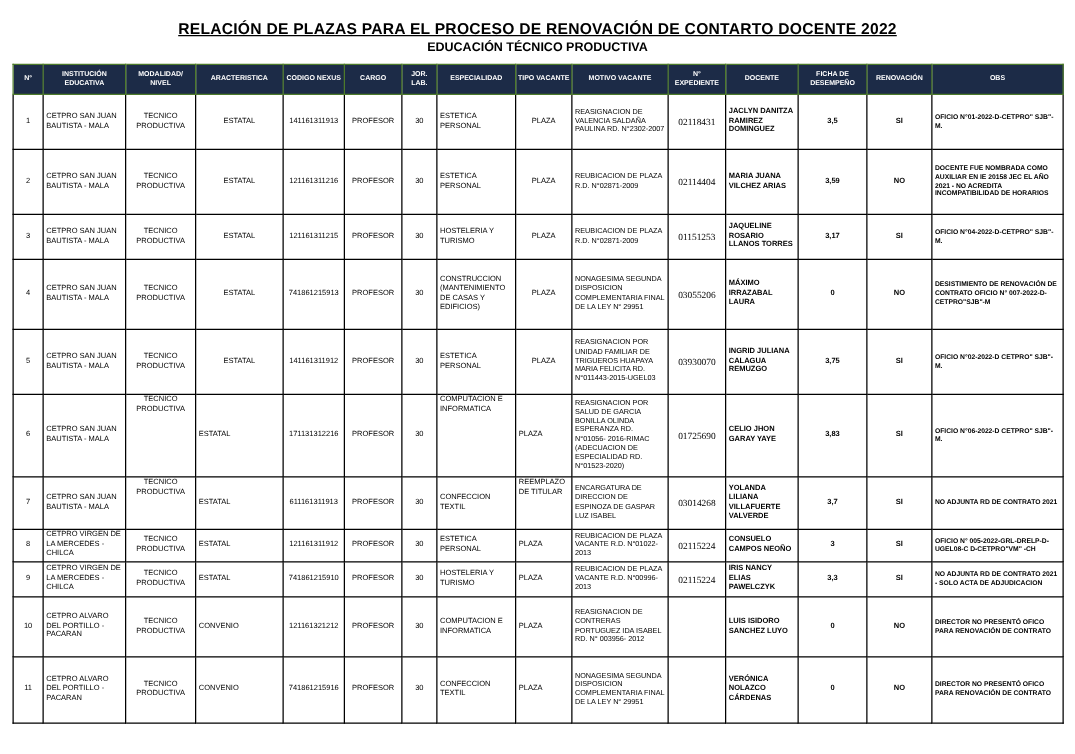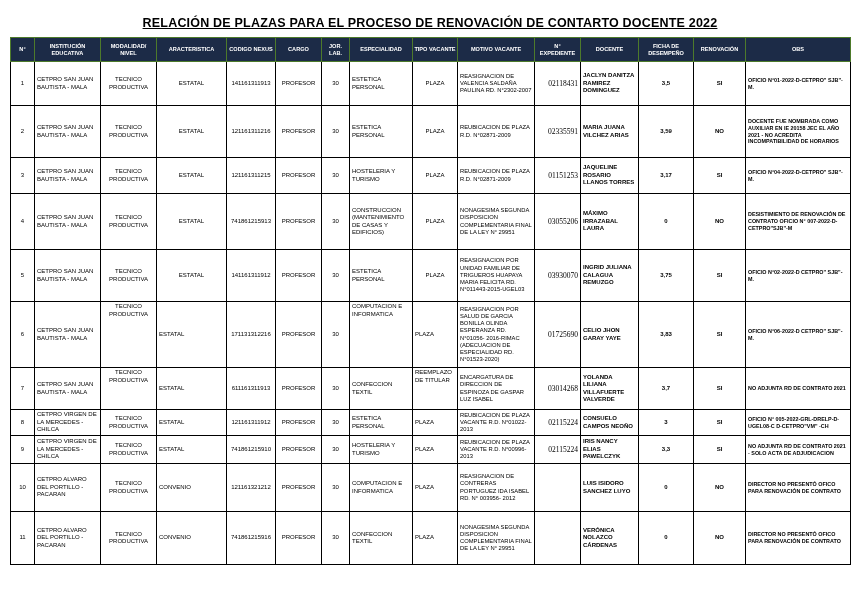--- a/index.html
+++ b/index.html
@@ -40,40 +40,41 @@
   tbody tr:nth-child(3){height:36px} tbody tr:nth-child(4){height:56px}
   tbody tr:nth-child(5){height:52px} tbody tr:nth-child(6){height:66px}
   tbody tr:nth-child(7){height:42px} tbody tr:nth-child(8){height:26px}
   tbody tr:nth-child(9){height:28px} tbody tr:nth-child(10){height:48px}
   tbody tr:nth-child(11){height:53px}
 
   
   tbody td:nth-child(2)  { text-align: left; }                       
   tbody td:nth-child(8)  { text-align: left; }                       
   tbody td:nth-child(10) { text-align: left; font-size: 5.8px; }     
-  tbody td:nth-child(11) { font-family: "Liberation Serif", serif; font-size: 7.5px; text-align: right; }
+  tbody td:nth-child(11) { font-family: "Liberation Serif", serif; font-size: 7.5px; text-align: center; }
   tbody td:nth-child(12) { text-align: left; font-weight: bold; }    
   tbody td:nth-child(13) { font-weight: bold; }                      
   tbody td:nth-child(14) { font-weight: bold; }                      
   tbody td:nth-child(15) { text-align: left; font-weight: bold; font-size: 5.4px; } 
 
   
   tbody tr:nth-child(n+6) td:nth-child(4) { text-align: left; }      
   tbody tr:nth-child(n+6) td:nth-child(9) { text-align: left; }      
   tbody tr:nth-child(6) td:nth-child(3),
   tbody tr:nth-child(6) td:nth-child(8),
   tbody tr:nth-child(7) td:nth-child(3),
   tbody tr:nth-child(7) td:nth-child(9) { vertical-align: top; }
 </style>
 </head>
 <body>
 
 <div class="page">
   <div class="titles">
     <div class="doc-title">RELACIÓN DE PLAZAS PARA EL PROCESO DE RENOVACIÓN DE CONTARTO DOCENTE 2022</div>
+    <div class="doc-subtitle">EDUCACIÓN TÉCNICO PRODUCTIVA</div>
   </div>
 
   <table class="plazas">
     <colgroup>
       <col class="c1">
         <col class="c2">
         <col class="c3">
         <col class="c4">
         <col class="c5">
       <col class="c6">
@@ -128,21 +129,21 @@
           <td>2</td>
           <td>CETPRO SAN JUAN BAUTISTA - MALA</td>
           <td>TECNICO PRODUCTIVA</td>
           <td>ESTATAL</td>
           <td>121161311216</td>
           <td>PROFESOR</td>
           <td>30</td>
           <td>ESTETICA PERSONAL</td>
           <td>PLAZA</td>
           <td>REUBICACION DE PLAZA R.D. N°02871-2009</td>
-          <td>02335591</td>
+          <td>02114404</td>
           <td>MARIA JUANA VILCHEZ ARIAS</td>
           <td>3,59</td>
           <td>NO</td>
           <td>DOCENTE FUE NOMBRADA COMO AUXILIAR EN IE 20158 JEC EL AÑO 2021 - NO ACREDITA INCOMPATIBILIDAD DE HORARIOS</td>
         </tr>
         <tr>
           <td>3</td>
           <td>CETPRO SAN JUAN BAUTISTA - MALA</td>
           <td>TECNICO PRODUCTIVA</td>
           <td>ESTATAL</td>

